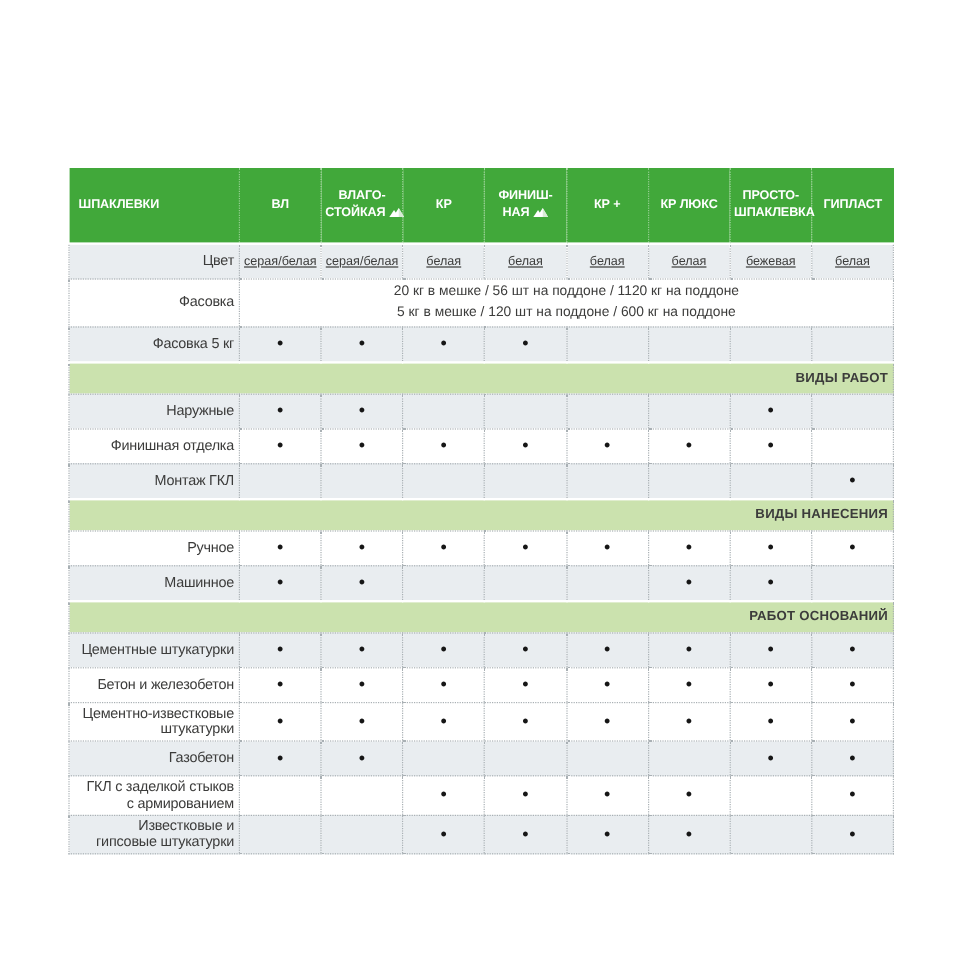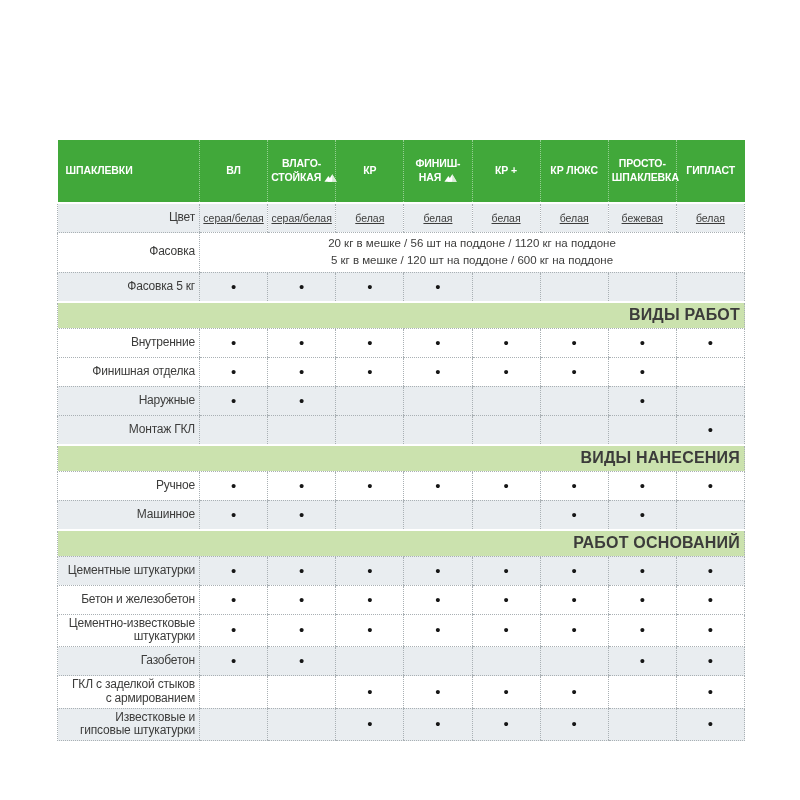--- a/index.html
+++ b/index.html
@@ -27,21 +27,21 @@
   tr.white td{background:#ffffff;}
   tr.gray td{background:#e9edf0;}
   tr.r td{height:24px;}
   td.lab{text-align:left;padding-left:8px;letter-spacing:-0.2px;line-height:1.15;}
   td.val{text-align:center;font-size:10.5px;white-space:nowrap;overflow:hidden;padding:2px 1px;text-decoration:underline;}
   td.dotc{text-align:center;}
   .dot{font-size:15px;line-height:1;color:#161616;}
   td.spanCell{text-align:center;font-size:11.5px;line-height:1.5;height:40px;}
 
   
-  tr.band td{background:#cbe2ae;color:#3c3c3b;font-weight:bold;font-size:16px;
+  tr.band td{background:#cbe2ae;color:#3c3c3b;font-weight:bold;font-size:11px;
              text-align:center;height:21px;border-top:2px solid #ffffff;
              border-left:1px dotted #a9b0b4;border-right:1px dotted #a9b0b4;
              border-bottom:1px dotted #a9b0b4;letter-spacing:0.2px;}
 </style>
 </head>
 <body>
 
 <div class="stage">
   <table class="cmp">
     <colgroup id="cols">
@@ -123,50 +123,39 @@
           <td class="dotc"><span class="dot">•</span></td>
           <td class="dotc"><span class="dot">•</span></td>
           <td class="dotc"></td>
           <td class="dotc"></td>
           <td class="dotc"></td>
           <td class="dotc"></td>
         </tr>
         <tr class="band">
           <td colspan="9">ВИДЫ РАБОТ</td>
         </tr>
-        <tr class="r white">
-          <td class="lab">Внутренние</td>
-          <td class="dotc"><span class="dot">•</span></td>
-          <td class="dotc"><span class="dot">•</span></td>
-          <td class="dotc"><span class="dot">•</span></td>
-          <td class="dotc"><span class="dot">•</span></td>
-          <td class="dotc"><span class="dot">•</span></td>
-          <td class="dotc"><span class="dot">•</span></td>
-          <td class="dotc"><span class="dot">•</span></td>
-          <td class="dotc"><span class="dot">•</span></td>
+        <tr class="r gray">
+          <td class="lab">Наружные</td>
+          <td class="dotc"><span class="dot">•</span></td>
+          <td class="dotc"><span class="dot">•</span></td>
+          <td class="dotc"></td>
+          <td class="dotc"></td>
+          <td class="dotc"></td>
+          <td class="dotc"></td>
+          <td class="dotc"><span class="dot">•</span></td>
+          <td class="dotc"></td>
         </tr>
         <tr class="r white">
           <td class="lab">Финишная отделка</td>
           <td class="dotc"><span class="dot">•</span></td>
           <td class="dotc"><span class="dot">•</span></td>
           <td class="dotc"><span class="dot">•</span></td>
           <td class="dotc"><span class="dot">•</span></td>
           <td class="dotc"><span class="dot">•</span></td>
           <td class="dotc"><span class="dot">•</span></td>
-          <td class="dotc"><span class="dot">•</span></td>
-          <td class="dotc"></td>
-        </tr>
-        <tr class="r gray">
-          <td class="lab">Наружные</td>
-          <td class="dotc"><span class="dot">•</span></td>
-          <td class="dotc"><span class="dot">•</span></td>
-          <td class="dotc"></td>
-          <td class="dotc"></td>
-          <td class="dotc"></td>
-          <td class="dotc"></td>
           <td class="dotc"><span class="dot">•</span></td>
           <td class="dotc"></td>
         </tr>
         <tr class="r gray">
           <td class="lab">Монтаж ГКЛ</td>
           <td class="dotc"></td>
           <td class="dotc"></td>
           <td class="dotc"></td>
           <td class="dotc"></td>
           <td class="dotc"></td>

